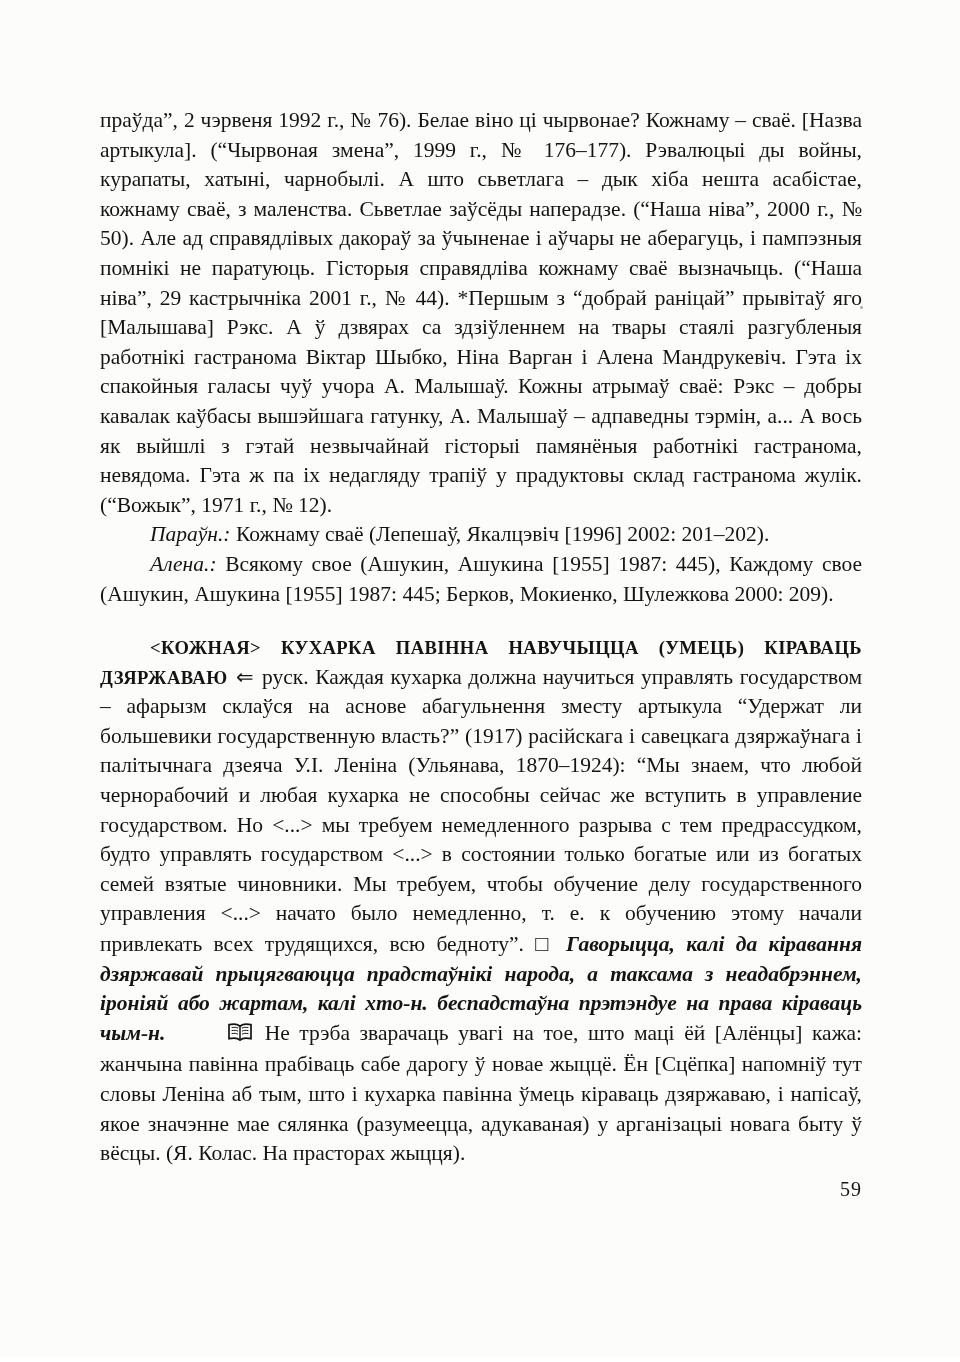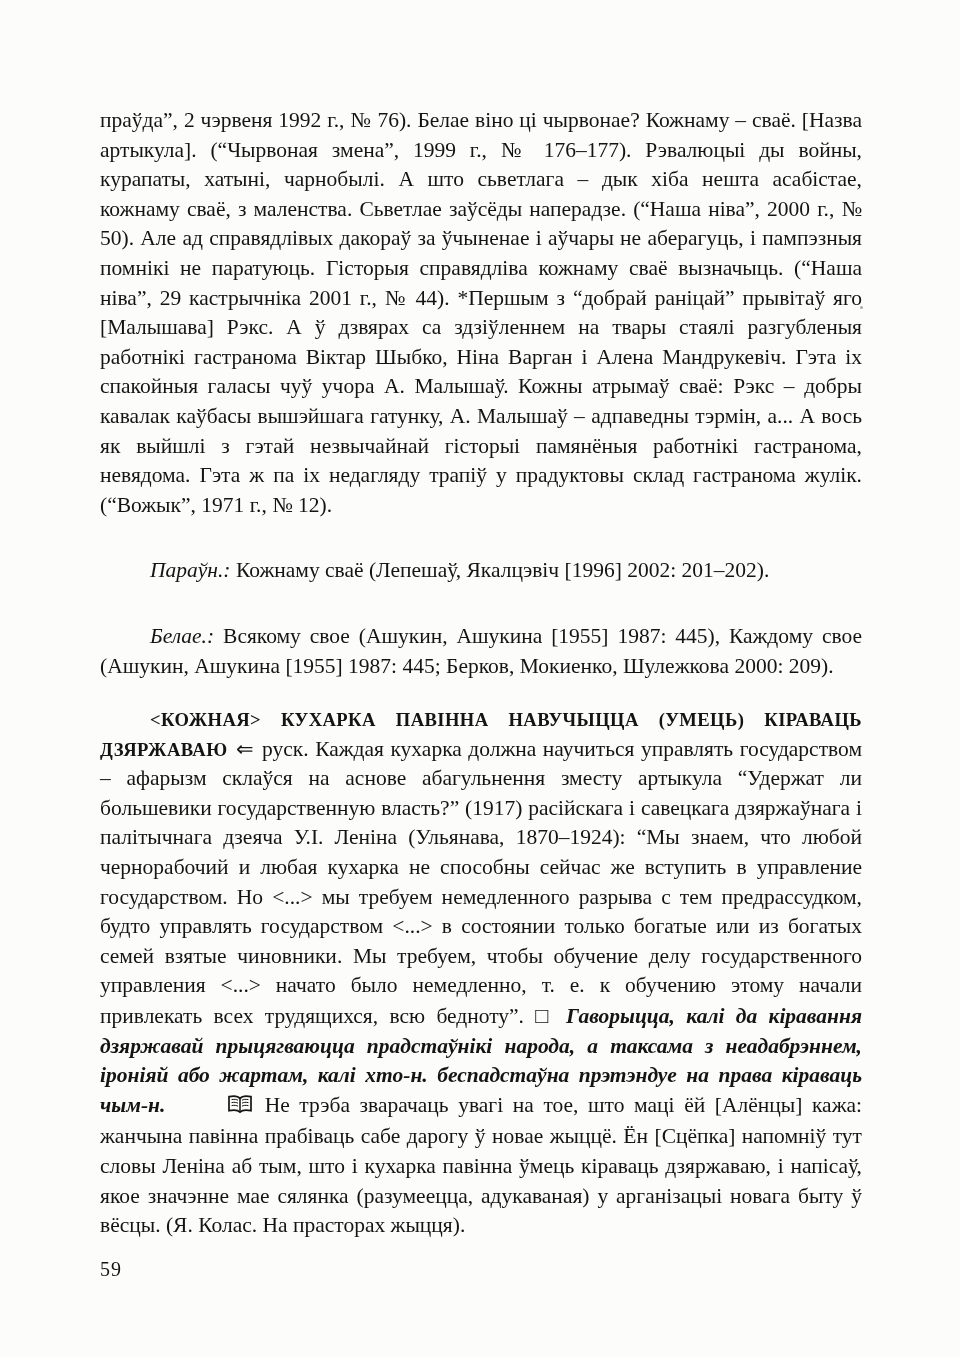--- a/index.html
+++ b/index.html
@@ -17,42 +17,42 @@
     font-family: Liberation Serif, serif;
     color: #141414;
     font-size: 21.5px;
     line-height: 29.6px;
     overflow: hidden;
   }
   .para {
     margin: 0;
     text-align: justify;
   }
-  .indent { text-indent: 50px; margin-top: 36px; }
+  .indent { text-indent: 50px; }
   .entry  { margin-top: 24px; }
   .it { font-style: italic; }
   .bi { font-style: italic; font-weight: 700; margin-top: 47px; }
   .hw {
     font-weight: 700;
     font-size: 18.6px;
     letter-spacing: 0.4px;
   }
   .arrow {
     font-size: 21px;
     padding: 0 2px;
   }
   .sq { font-size: 22px; }
   .book-icon {
     display: inline-block;
     vertical-align: -2px;
     padding: 0 2px;
   }
   .pageno {
-    text-align: left;
-    margin-top: 14px;
+    text-align: right;
+    margin-top: 6px;
     font-size: 20px;
     letter-spacing: 1px;
   }
   .speck {
     position: absolute;
     width: 3px;
     height: 3px;
     border-radius: 50%;
     background: #444;
     opacity: 0.45;
@@ -61,21 +61,21 @@
 </style>
 </head>
 <body>
 
 <div class="sheet">
 
   <p class="para"><span>праўда”, 2 чэрвеня 1992 г., № 76). Белае віно ці чырвонае? Кожнаму – сваё. [Назва артыкула]. (“Чырвоная змена”, 1999 г., № 176–177). Рэвалюцыі ды войны, курапаты, хатыні, чарнобылі. А што сьветлага – дык хіба нешта асабістае, кожнаму сваё, з маленства. Сьветлае заўсёды наперадзе. (“Наша ніва”, 2000 г., № 50). Але ад справядлівых дакораў за ўчыненае і аўчары не аберагуць, і пампэзныя помнікі не паратуюць. Гісторыя справядліва кожнаму сваё вызначыць. (“Наша ніва”, 29 кастрычніка 2001 г., № 44). *Першым з “добрай раніцай” прывітаў яго [Малышава] Рэкс. А ў дзвярах са здзіўленнем на твары стаялі разгубленыя работнікі гастранома Віктар Шыбко, Ніна Варган і Алена Мандрукевіч. Гэта іх спакойныя галасы чуў учора А. Малышаў. Кожны атрымаў сваё: Рэкс – добры кавалак каўбасы вышэйшага гатунку, А. Малышаў – адпаведны тэрмін, а... А вось як выйшлі з гэтай незвычайнай гісторыі памянёныя работнікі гастранома, невядома. Гэта ж па іх недагляду трапіў у прадуктовы склад гастранома жулік. (“Вожык”, 1971 г., № 12).</span></p>
 
   <p class="para indent"><span class="it">Параўн.:</span><span> Кожнаму сваё (Лепешаў, Якалцэвіч [1996] 2002: 201–202).</span></p>
 
-  <p class="para indent"><span class="it">Белае.:</span><span> Всякому свое (Ашукин, Ашукина [1955] 1987: 445), Каждому свое (Ашукин, Ашукина [1955] 1987: 445; Берков, Мокиенко, Шулежкова 2000: 209).</span></p>
+  <p class="para indent"><span class="it">Алена.:</span><span> Всякому свое (Ашукин, Ашукина [1955] 1987: 445), Каждому свое (Ашукин, Ашукина [1955] 1987: 445; Берков, Мокиенко, Шулежкова 2000: 209).</span></p>
 
   <p class="para indent entry"><span class="hw">&lt;КОЖНАЯ&gt; КУХАРКА ПАВІННА НАВУЧЫЦЦА (УМЕЦЬ) КІРАВАЦЬ ДЗЯРЖАВАЮ</span>
     <span class="arrow">⇐</span>
     <span>руск.</span><span> Каждая кухарка должна научиться управлять государством</span><span> – афарызм склаўся на аснове абагульнення зместу артыкула “Удержат ли большевики государственную власть?” (1917) расійскага і савецкага дзяржаўнага і палітычнага дзеяча У.І. Леніна (Ульянава, 1870–1924): “Мы знаем, что любой чернорабочий и любая кухарка не способны сейчас же вступить в управление государством. Но &lt;...&gt; мы требуем немедленного разрыва с тем предрассудком, будто управлять государством &lt;...&gt; в состоянии только богатые или из богатых семей взятые чиновники. Мы требуем, чтобы обучение делу государственного управления &lt;...&gt; начато было немедленно, т. е. к обучению этому начали привлекать всех трудящихся, всю бедноту”.</span>
     <span class="sq">□</span><span class="bi"> Гаворыцца, калі да кіравання дзяржавай прыцягваюцца прадстаўнікі народа, а таксама з неадабрэннем, іроніяй або жартам, калі хто-н. беспадстаўна прэтэндуе на права кіраваць чым-н. </span><span class="book-icon"><svg width="26" height="19" viewBox="0 0 26 19" aria-hidden="true">
           <path d="M13 3.4 C11 1.1 6.8 0.7 2 1.7 L2 15.7 C6.8 14.7 11 15.1 13 17.1 C15 15.1 19.2 14.7 24 15.7 L24 1.7 C19.2 0.7 15 1.1 13 3.4 Z" fill="#fcfcfa" stroke="#141414" stroke-width="1.7"></path>
           <line x1="13" y1="3.4" x2="13" y2="17.1" stroke="#141414" stroke-width="1.5"></line>
           <path d="M4.6 4.6 C7.4 4.1 9.6 4.3 11 5.2" stroke="#141414" stroke-width="1" fill="none"></path>
           <path d="M4.6 7.6 C7.4 7.1 9.6 7.3 11 8.2" stroke="#141414" stroke-width="1" fill="none"></path>
           <path d="M4.6 10.6 C7.4 10.1 9.6 10.3 11 11.2" stroke="#141414" stroke-width="1" fill="none"></path>

